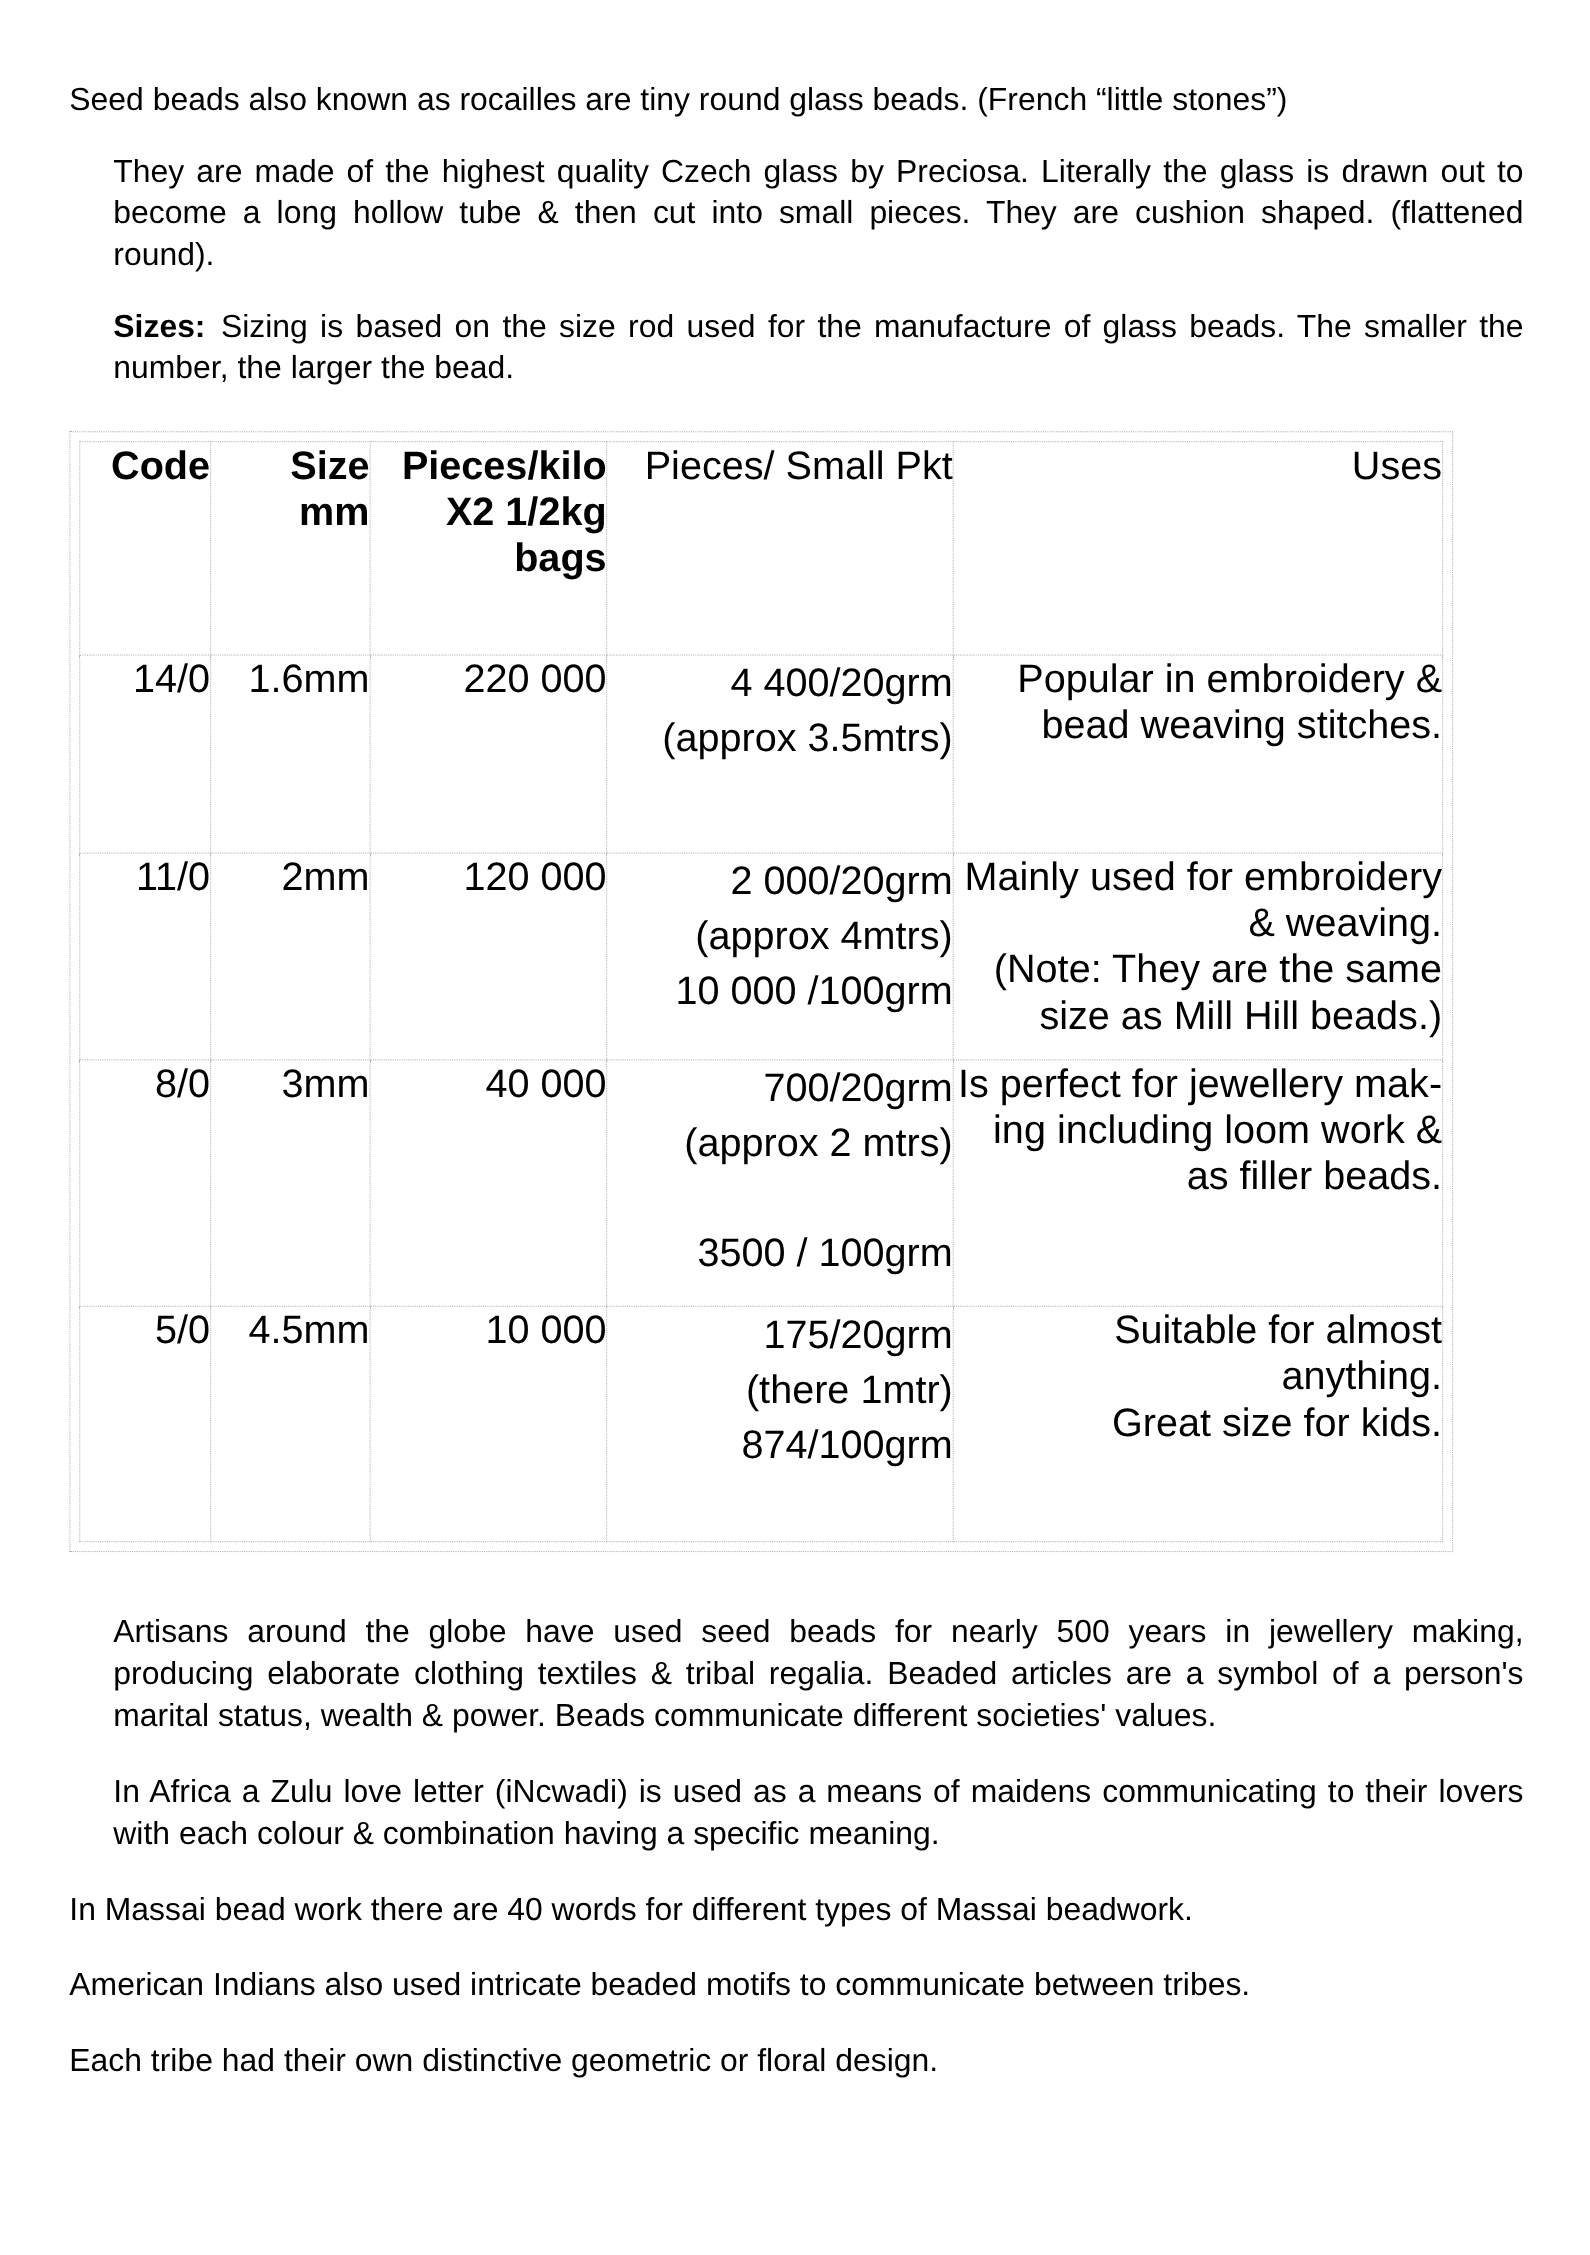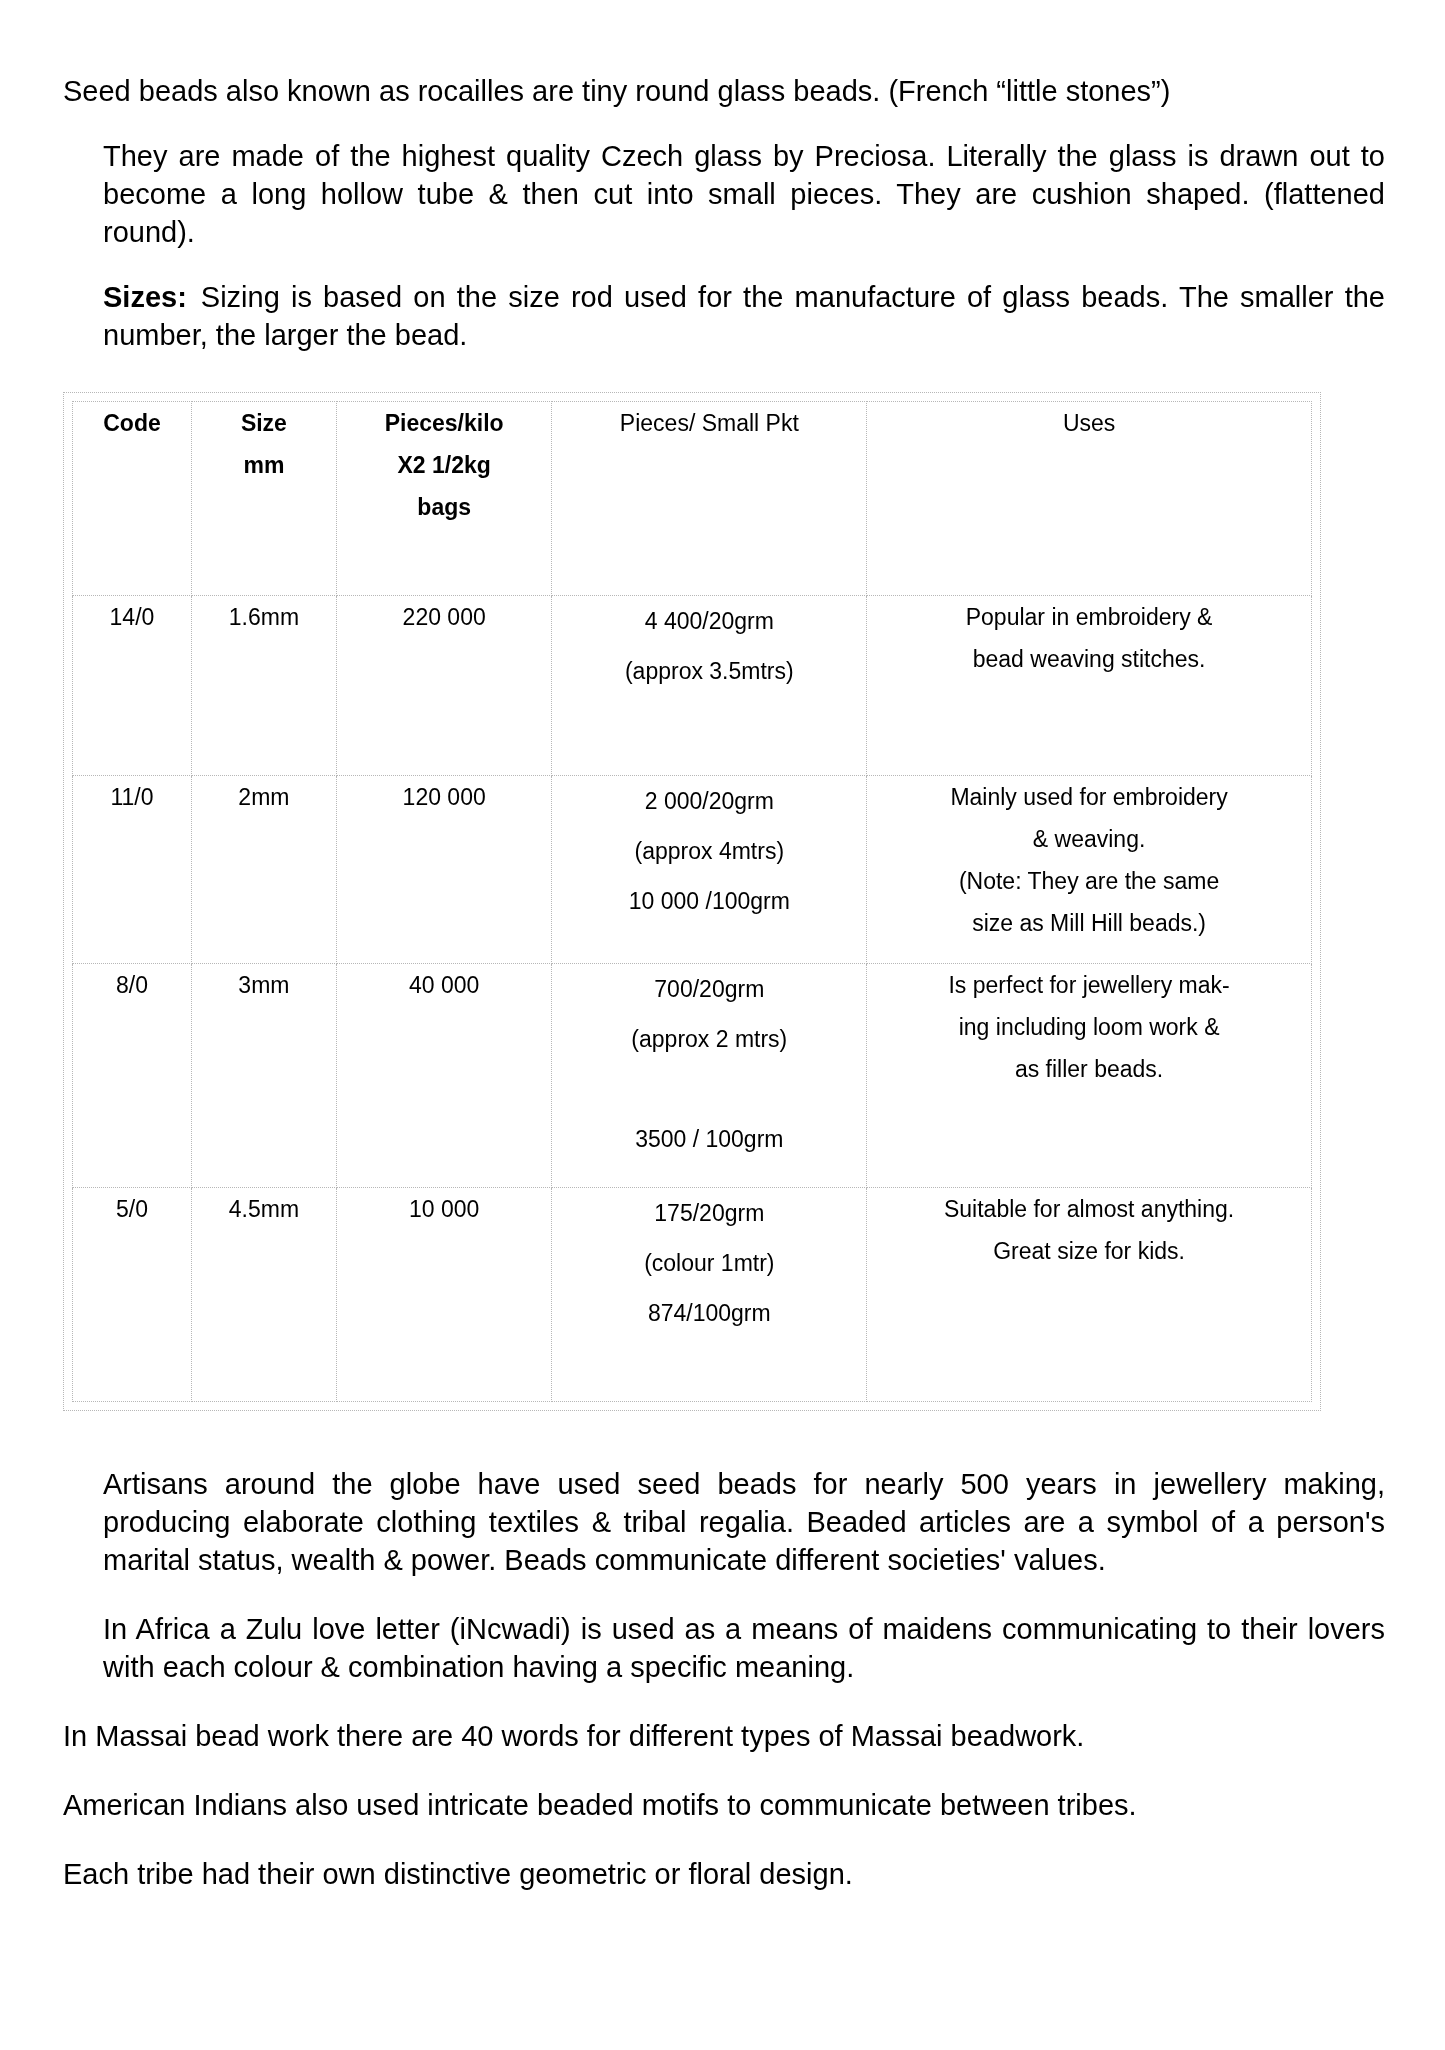--- a/index.html
+++ b/index.html
@@ -32,23 +32,23 @@
     box-sizing: border-box;
   }
   table.bead-table {
     width: 100%;
     border-collapse: collapse;
     table-layout: fixed;
   }
   table.bead-table td, table.bead-table th {
     border: 1px dotted #b7b7b7;
     padding: 0;
-    text-align: center;
+    text-align: right;
     font-weight: normal;
-    font-size: 23px;
+    font-size: 36px;
     line-height: 42px;
     vertical-align: top;
     box-sizing: border-box;
   }
   col.c-code  { width: 9.6%; }
   col.c-size  { width: 11.7%; }
   col.c-kilo  { width: 17.4%; }
   col.c-pkt   { width: 25.4%; }
   col.c-uses  { width: 35.9%; }
 
@@ -163,21 +163,21 @@
           <div class="uses-line">as filler beads.</div>
         </td>
       </tr>
 
       <tr class="row-4">
         <td class="code-cell">5/0</td>
         <td class="size-cell">4.5mm</td>
         <td class="kilo-cell">10 000</td>
         <td class="pkt-cell">
           <div class="pkt-line">175/20grm</div>
-          <div class="pkt-line">(colour 1mtr)</div>
+          <div class="pkt-line">(there 1mtr)</div>
           <div class="pkt-line">874/100grm</div>
         </td>
         <td class="uses-cell">
           <div class="uses-line">Suitable for almost anything.</div>
           <div class="uses-line">Great size for kids.</div>
         </td>
       </tr>
     </tbody>
       </table>
   </div>

